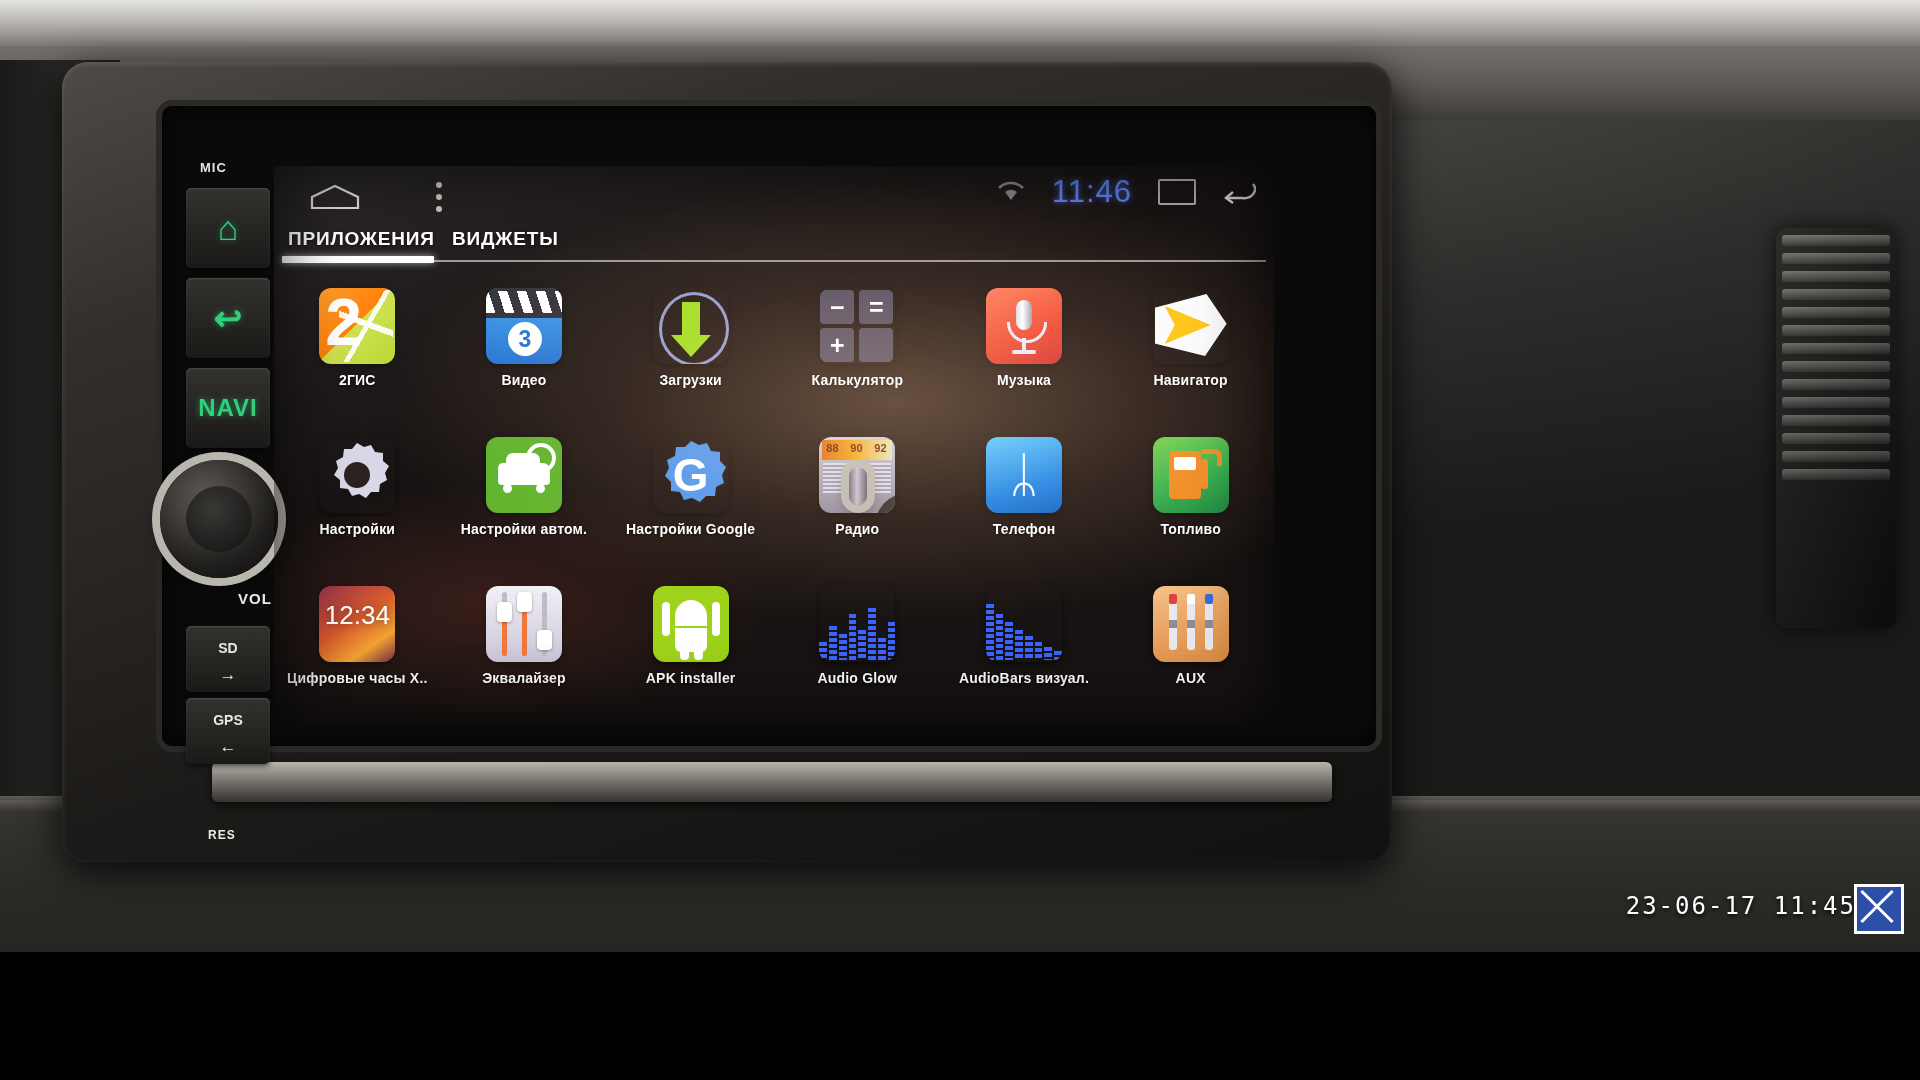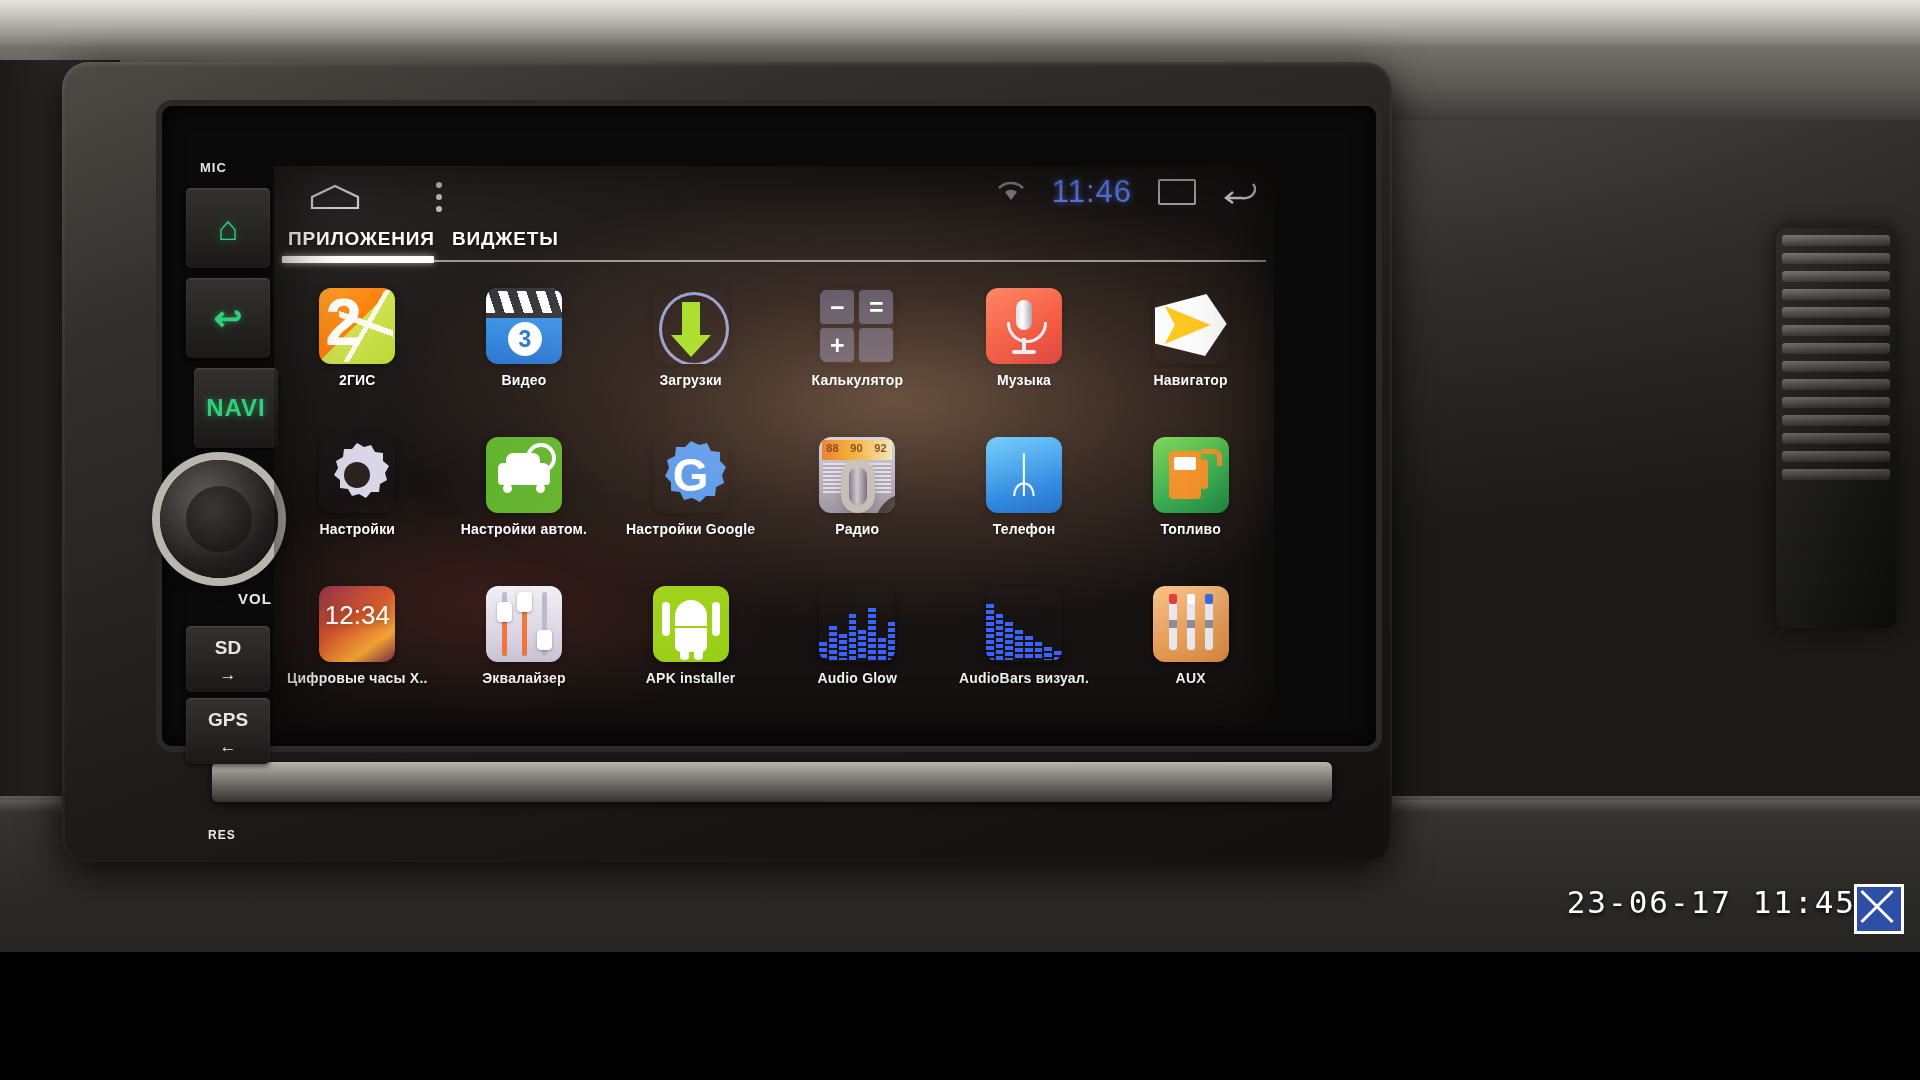--- a/index.html
+++ b/index.html
@@ -193,44 +193,44 @@
   .i-aux .tip.t2{left:34px;background:#ffffff;}
   .i-aux .tip.t3{left:52px;background:#3a6ce0;}
 
   
   .hw{position:absolute;left:120px;top:98px;width:92px;height:590px;z-index:5;}
   .mic{position:absolute;left:18px;top:0;color:#e8e6e0;font-size:13px;font-weight:bold;letter-spacing:1px;}
   .btn{position:absolute;left:4px;width:84px;background:linear-gradient(180deg,#34322f,#1a1917);
     border-radius:5px;box-shadow:inset 0 1px 2px rgba(255,255,255,.14),0 2px 5px rgba(0,0,0,.6);}
   .b-home{top:28px;height:80px;}
   .b-back{top:118px;height:80px;}
-  .b-navi{top:208px;height:80px;margin-left:8px;}
+  .b-navi{top:208px;height:80px;}
   .b-sd{top:466px;height:66px;}
   .b-gps{top:538px;height:66px;}
   .glyph-grn{color:#2fd07a;text-align:center;font-weight:bold;text-shadow:0 0 6px rgba(47,208,122,.55);}
   .b-home .glyph-grn{font-size:34px;line-height:80px;}
   .b-back .glyph-grn{font-size:34px;line-height:80px;}
   .b-navi .glyph-grn{font-size:24px;line-height:80px;letter-spacing:1px;}
-  .b-sd .glyph-grn,.b-gps .glyph-grn{font-size:19px;line-height:44px;color:#e9e7e1;text-shadow:none;}
+  .b-sd .glyph-grn,.b-gps .glyph-grn{font-size:14px;line-height:44px;color:#e9e7e1;text-shadow:none;}
   .b-sd .sub,.b-gps .sub{color:#e9e7e1;font-size:17px;text-align:center;line-height:10px;}
   .knob{position:absolute;left:-22px;top:300px;width:118px;height:118px;border-radius:50%;
     background:radial-gradient(circle at 38% 32%,#5e5b57,#211f1d 62%,#0d0c0b);
     box-shadow:0 0 0 8px #b9b6ae,0 6px 16px rgba(0,0,0,.8);}
   .knob:after{content:"";position:absolute;left:26px;top:26px;width:66px;height:66px;border-radius:50%;
     background:radial-gradient(circle at 40% 34%,#3a3835,#111)}
   .vol{position:absolute;left:56px;top:430px;color:#eceae4;font-size:15px;font-weight:bold;letter-spacing:1px;}
   .res{position:absolute;left:26px;top:668px;color:#eceae4;font-size:12px;font-weight:bold;letter-spacing:1px;}
 
   
   .trim{position:absolute;left:150px;top:700px;width:1120px;height:40px;border-radius:6px;
     background:linear-gradient(180deg,#b8b5ad,#6d6a64 55%,#35332f);
     box-shadow:0 3px 10px rgba(0,0,0,.7);}
 
   
-  .ts{position:absolute;right:64px;bottom:32px;color:#fff;font-size:31px;letter-spacing:2px;
+  .ts{position:absolute;right:64px;bottom:32px;color:#fff;font-size:24px;letter-spacing:2px;
     font-family:"DejaVu Sans Mono",monospace;text-shadow:0 2px 4px rgba(0,0,0,.9);}
   .tsbox{position:absolute;right:16px;bottom:18px;width:44px;height:44px;border:3px solid #fff;
     background:#2e4fa8;}
   .tsbox:before,.tsbox:after{content:"";position:absolute;left:-2px;top:18px;width:44px;height:3px;background:#fff;}
   .tsbox:before{transform:rotate(45deg);}
   .tsbox:after{transform:rotate(-45deg);}
 </style>
 </head>
 <body>
 

